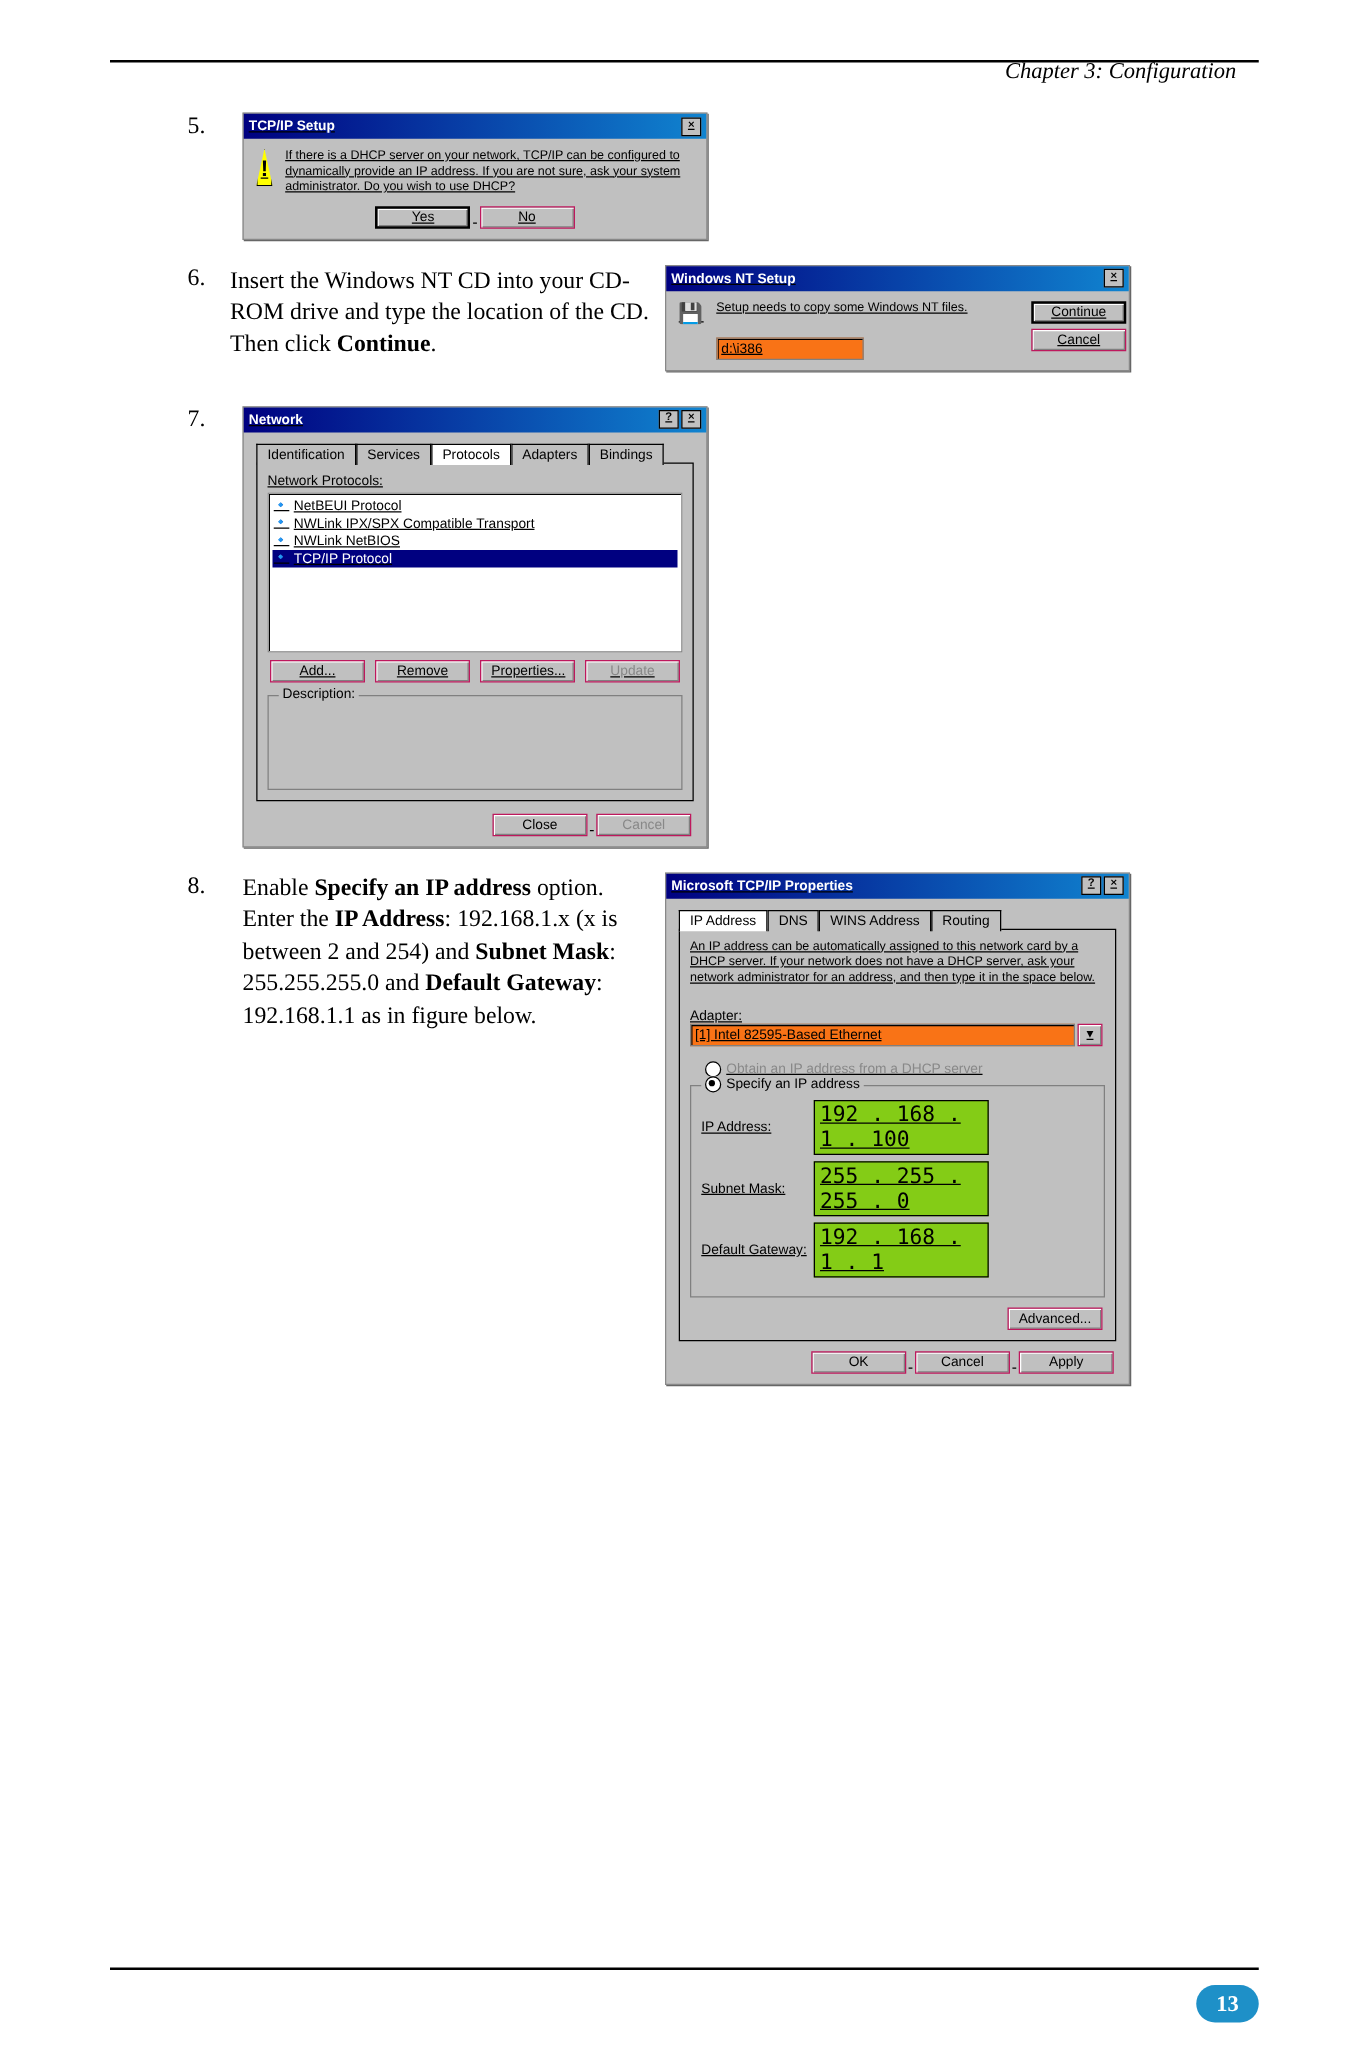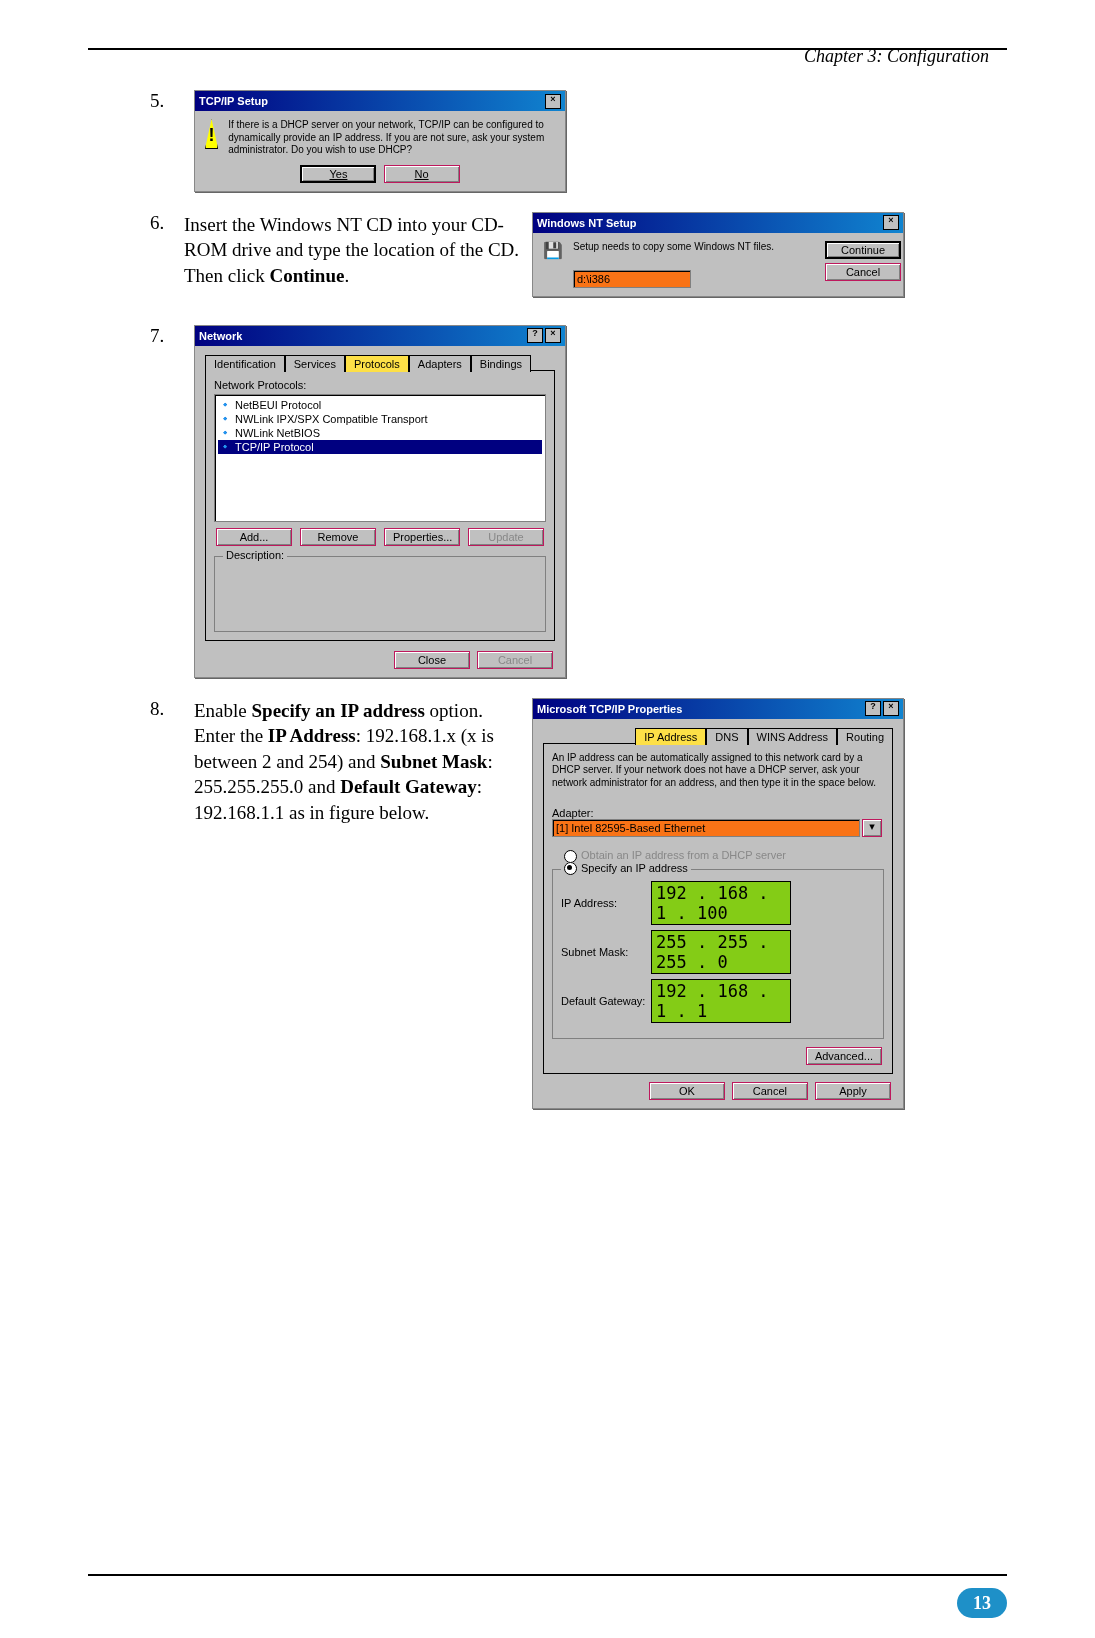--- a/index.html
+++ b/index.html
@@ -46,20 +46,21 @@
   .step-text {
     font-size: 19px;
     line-height: 1.35;
     width: 338px;
     flex-shrink: 0;
   }
   .step-text b { font-weight: bold; }
   .step-fig {
     flex-grow: 1;
     padding-left: 10px;
+    text-decoration: underline;
   }
   .dlg {
     border: 1px solid #888;
     background: #c0c0c0;
     font-family: Tahoma, Arial, sans-serif;
     font-size: 11px;
     box-shadow: 1px 1px 0 #666;
   }
   .titlebar {
     background: linear-gradient(to right, #000080, #1084d0);
@@ -130,21 +131,21 @@
   .tab {
     display:inline-block;
     padding:2px 8px;
     background:#c0c0c0;
     border:1px solid #000;
     border-bottom:none;
     font-size:11px;
     position:relative;
     top:1px;
   }
-  .tab.active { background:#fde047; z-index:2; }
+  .tab.active { background:#ffffff; z-index:2; }
   .tabbody {
     border:1px solid #000;
     background:#c0c0c0;
     padding:8px;
   }
   .fieldset {
     border:1px solid #808080;
     padding:6px 8px 10px 8px;
     margin-top:6px;
     position:relative;
@@ -329,21 +330,21 @@
     <div class="step-fig">
       <div class="dlg" style="width:370px;">
         <div class="titlebar">
           <span>Microsoft TCP/IP Properties</span>
           <div class="titlebtns">
             <div class="tbtn">?</div>
             <div class="tbtn">×</div>
           </div>
         </div>
         <div class="dlg-body">
-          <div style="margin-bottom:-1px;text-align:right;">
+          <div style="margin-bottom:-1px;">
             <span class="tab active">IP Address</span><span class="tab">DNS</span><span class="tab">WINS Address</span><span class="tab">Routing</span>
           </div>
           <div class="tabbody">
             <div style="font-size:10px;line-height:1.25;">An IP address can be automatically assigned to this network card by a DHCP server. If your network does not have a DHCP server, ask your network administrator for an address, and then type it in the space below.</div>
             <div style="margin-top:18px;font-size:11px;">Adapter:</div>
             <div style="display:flex;">
               <div class="inputbox" style="flex:1;">[1] Intel 82595-Based Ethernet</div>
               <div class="btn95" style="min-width:14px;padding:0 2px;">▾</div>
             </div>
             <div style="margin:12px 0 0 12px;">

